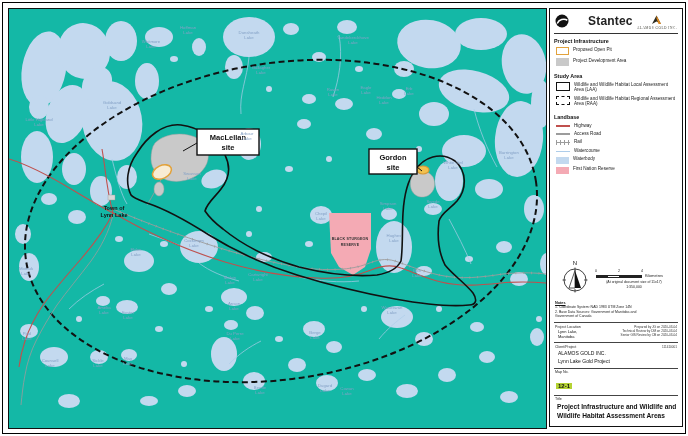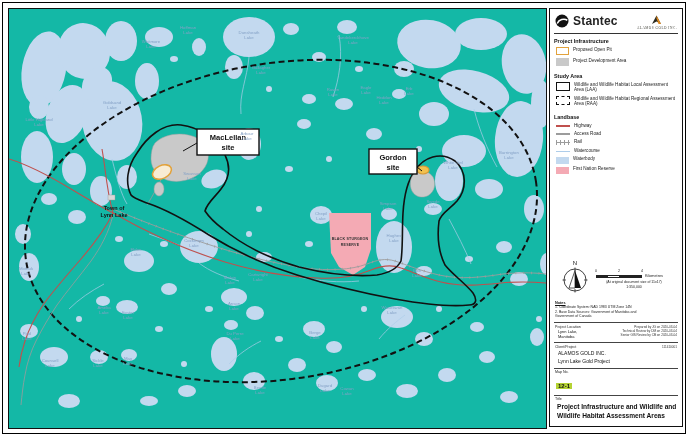--- a/index.html
+++ b/index.html
@@ -3,21 +3,21 @@
 <meta charset="utf-8">
 <style>
   html,body{margin:0;padding:0;background:#e8e8e8;}
   #page{position:relative;width:688px;height:436px;background:#fff;font-family:"Liberation Sans",sans-serif;overflow:hidden;}
   #outer-border{position:absolute;left:2px;top:2px;width:682px;height:430px;border:1px solid #000;pointer-events:none;}
   #map-frame{position:absolute;left:8px;top:8px;width:537px;height:419px;border:1px solid #111;background:#14b8a6;overflow:hidden;}
   #map-frame svg{display:block;}
   #panel{position:absolute;left:549px;top:8px;width:134px;height:419px;border:1px solid #111;background:#fff;box-sizing:border-box;padding:3px 4px;display:flex;flex-direction:column;}
   
   .logo-row{display:flex;align-items:flex-start;justify-content:space-between;padding:2px 1px 3px 1px;border-bottom:1px solid #333;}
-  .stantec{display:flex;align-items:center;gap:4px;}
+  .stantec{display:flex;align-items:center;gap:19px;}
   .stantec-name{font-size:12px;font-weight:bold;color:#232323;letter-spacing:0.2px;}
   .alamos{display:flex;flex-direction:column;align-items:center;margin-top:1px;}
   .alamos-name{font-size:3.4px;letter-spacing:0.5px;color:#4a4a42;font-family:"Liberation Serif",serif;text-transform:uppercase;margin-top:1px;}
   
   #legend{margin-top:4px;}
   .lg-section{margin-bottom:7px;}
   .lg-title{font-size:5.4px;font-weight:bold;color:#111;margin-bottom:2.5px;}
   .lg-item{display:flex;align-items:flex-start;gap:4px;margin:0 0 2.6px 2px;}
   .lg-label{font-size:4.6px;color:#222;line-height:1.25;flex:1;}
   .sw{flex:0 0 auto;margin-top:0.5px;}

